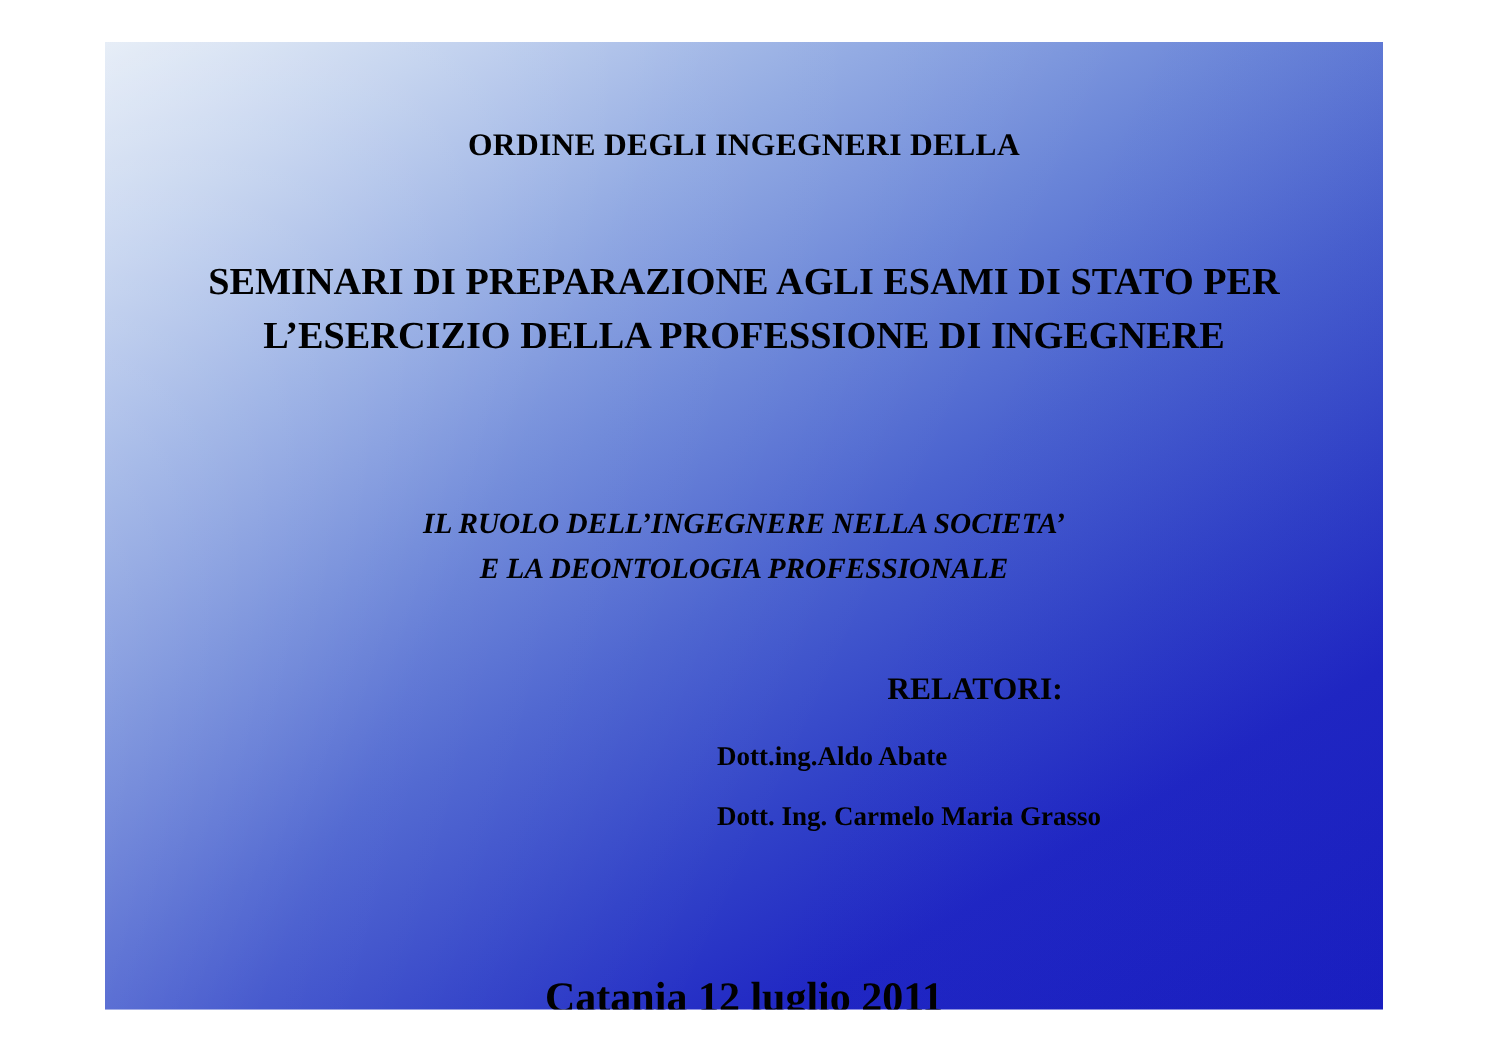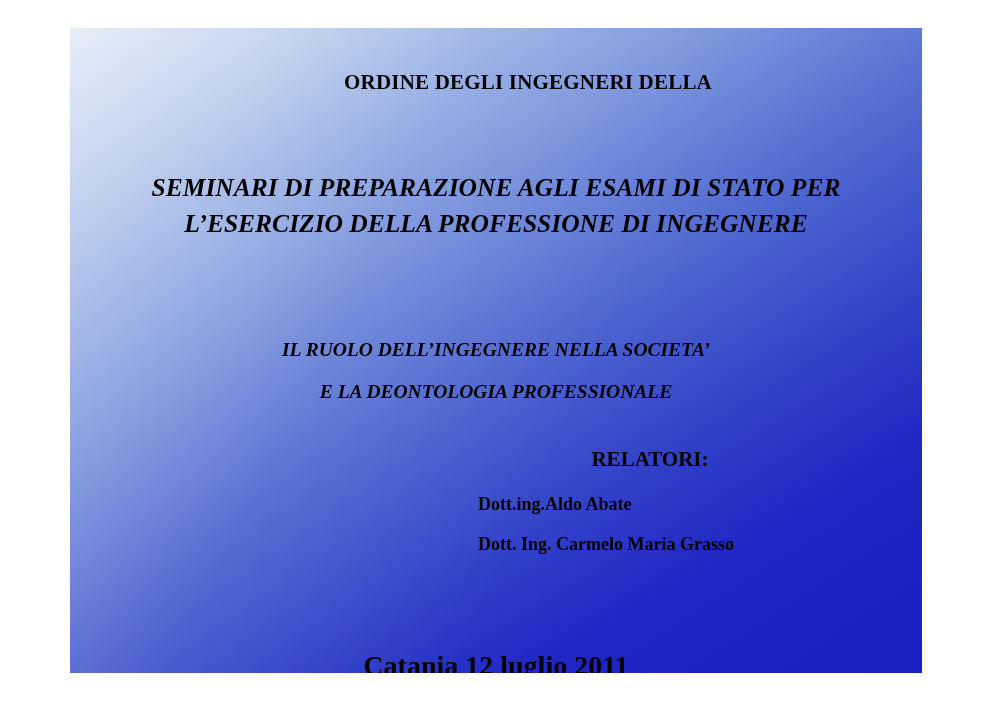--- a/index.html
+++ b/index.html
@@ -51,58 +51,56 @@
 
   .content {
     position: relative;
     z-index: 2;
     width: 100%;
     height: 100%;
   }
 
   .org-title {
     position: absolute;
-    top: 40px;
+    top: 54px;
     left: 0;
     width: 100%;
     text-align: center;
     font-weight: bold;
     font-size: 21px;
     line-height: 1.35;
     color: #000000;
     letter-spacing: 0.2px;
-    padding-left: 32px;
   }
 
   .seminar-title {
     position: absolute;
     top: 142px;
     left: 40px;
     width: 772px;
     text-align: center;
     font-weight: bold;
-    font-style: italic;
     font-size: 25.5px;
     line-height: 1.42;
     color: #000000;
   }
 
   .subtitle {
     position: absolute;
     top: 312px;
     left: 40px;
     width: 772px;
     text-align: center;
     font-weight: bold;
     font-style: italic;
     font-size: 19.5px;
     line-height: 1.0;
     color: #000000;
   }
-  .subtitle .sub-line-1 { display: block; margin-bottom: 22px; }
+  .subtitle .sub-line-1 { display: block; margin-bottom: 10px; }
   .subtitle .sub-line-2 { display: block; }
 
   .speakers {
     position: absolute;
     top: 419px;
     left: 330px;
     width: 500px;
     text-align: left;
     color: #000000;
   }

